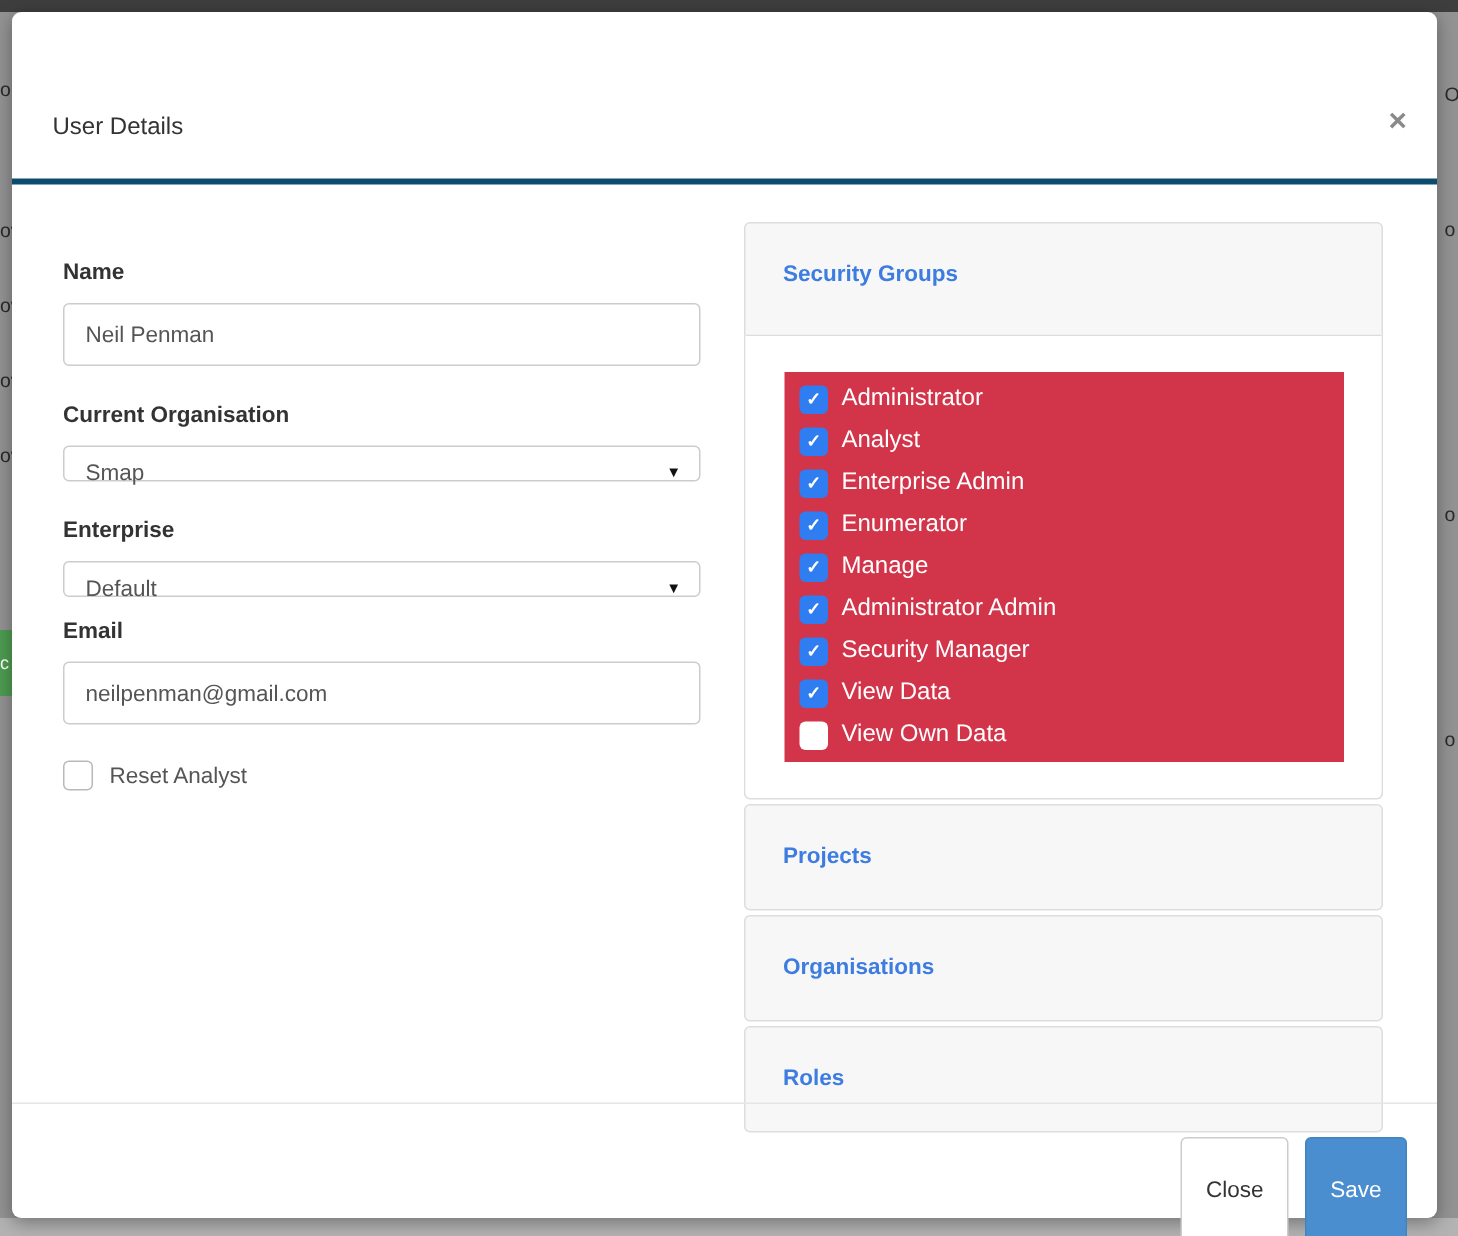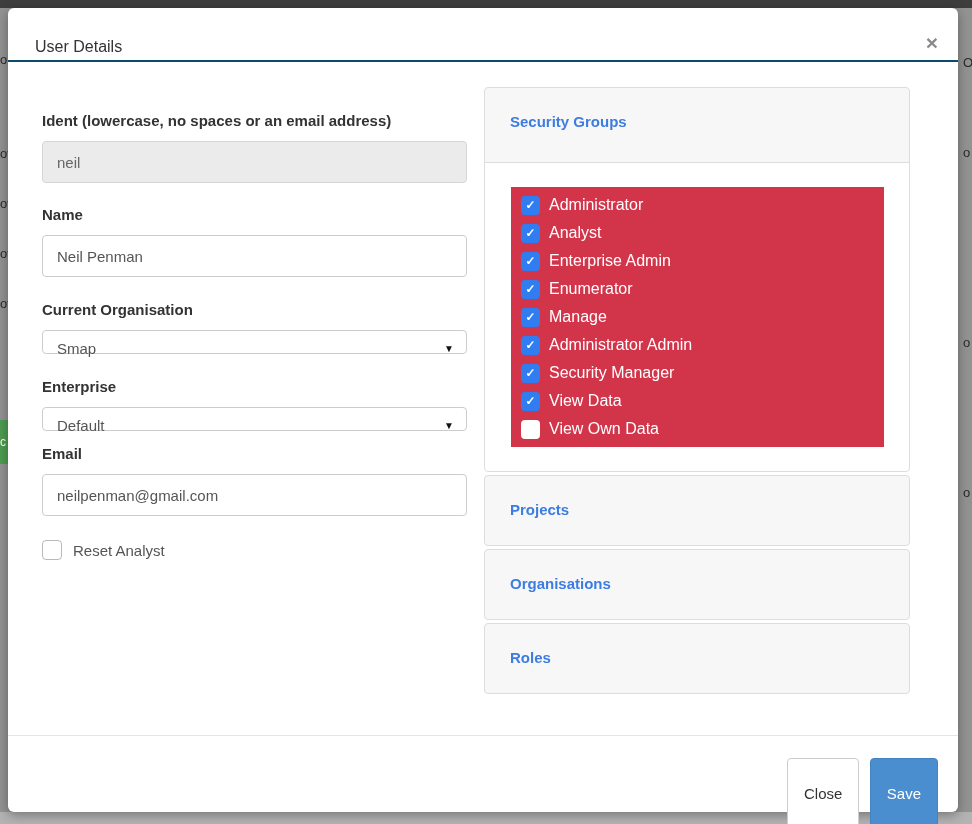--- a/index.html
+++ b/index.html
@@ -14,31 +14,31 @@
   .bottom-strip { position:absolute; left:0; top:812px; width:972px; height:12px; background:#b3b3b3; }
   .frag { position:absolute; width:9px; overflow:hidden; font-size:13px; color:#2a2a2a; line-height:15px; }
   .frag.right { left:auto; right:0; text-align:left; }
   .frag.green { background:#4e9c51; color:#fff; height:44px; line-height:44px; font-size:12px; }
 
   
   .modal {
     position:absolute; left:8px; top:8px; width:950px; height:804px;
     background:#fff; border-radius:6px; box-shadow:0 3px 12px rgba(0,0,0,.35);
   }
-  .modal-header { position:relative; height:54px; border-bottom:2px solid #0c4a6e; }
+  .modal-header { position:relative; height:77px; border-bottom:4px solid #0c4a6e;margin-top:38px; }
   .modal-title {
     position:absolute; left:27px; top:30px; font-size:16px; color:#333;
   }
   .close-btn {
     position:absolute; right:20px; top:24px; border:0; background:none; cursor:pointer;
     font-size:21px; font-weight:bold; color:#8a8a8a; line-height:21px; padding:0;
   }
   .modal-body { display:flex; padding:25px 0 0 34px; }
   .col-left  { width:425px; padding-top:25px; }
-  .col-right { width:426px; margin-left:17px; }
+  .col-right { width:426px; margin-left:29px; }
 
   
   .form-group { margin-bottom:24px; }
   .form-group.mb23 { margin-bottom:23px; }
   .form-group.mb14 { margin-bottom:14px; }
   .form-label {
     display:block; font-size:15px; font-weight:bold; color:#333;
     line-height:17px; margin:0 0 12px;
   }
   .text-input {
@@ -117,24 +117,20 @@
 <div class="modal">
 
   <div class="modal-header">
     <span class="modal-title">User Details</span>
     <button class="close-btn">×</button>
   </div>
 
   <div class="modal-body">
 
     <div class="col-left">
-      <div class="form-group mb23">
-        <label class="form-label">Ident (lowercase, no spaces or an email address)</label>
-        <input class="text-input disabled" readonly="" value="neil" style="">
-      </div>
       <div class="form-group">
         <label class="form-label">Name</label>
         <input class="text-input" value="Neil Penman" style="">
       </div>
       <div class="form-group">
         <label class="form-label">Current Organisation</label>
         <div class="select">
           <span>Smap</span>
           <span class="caret">▼</span>
         </div>

